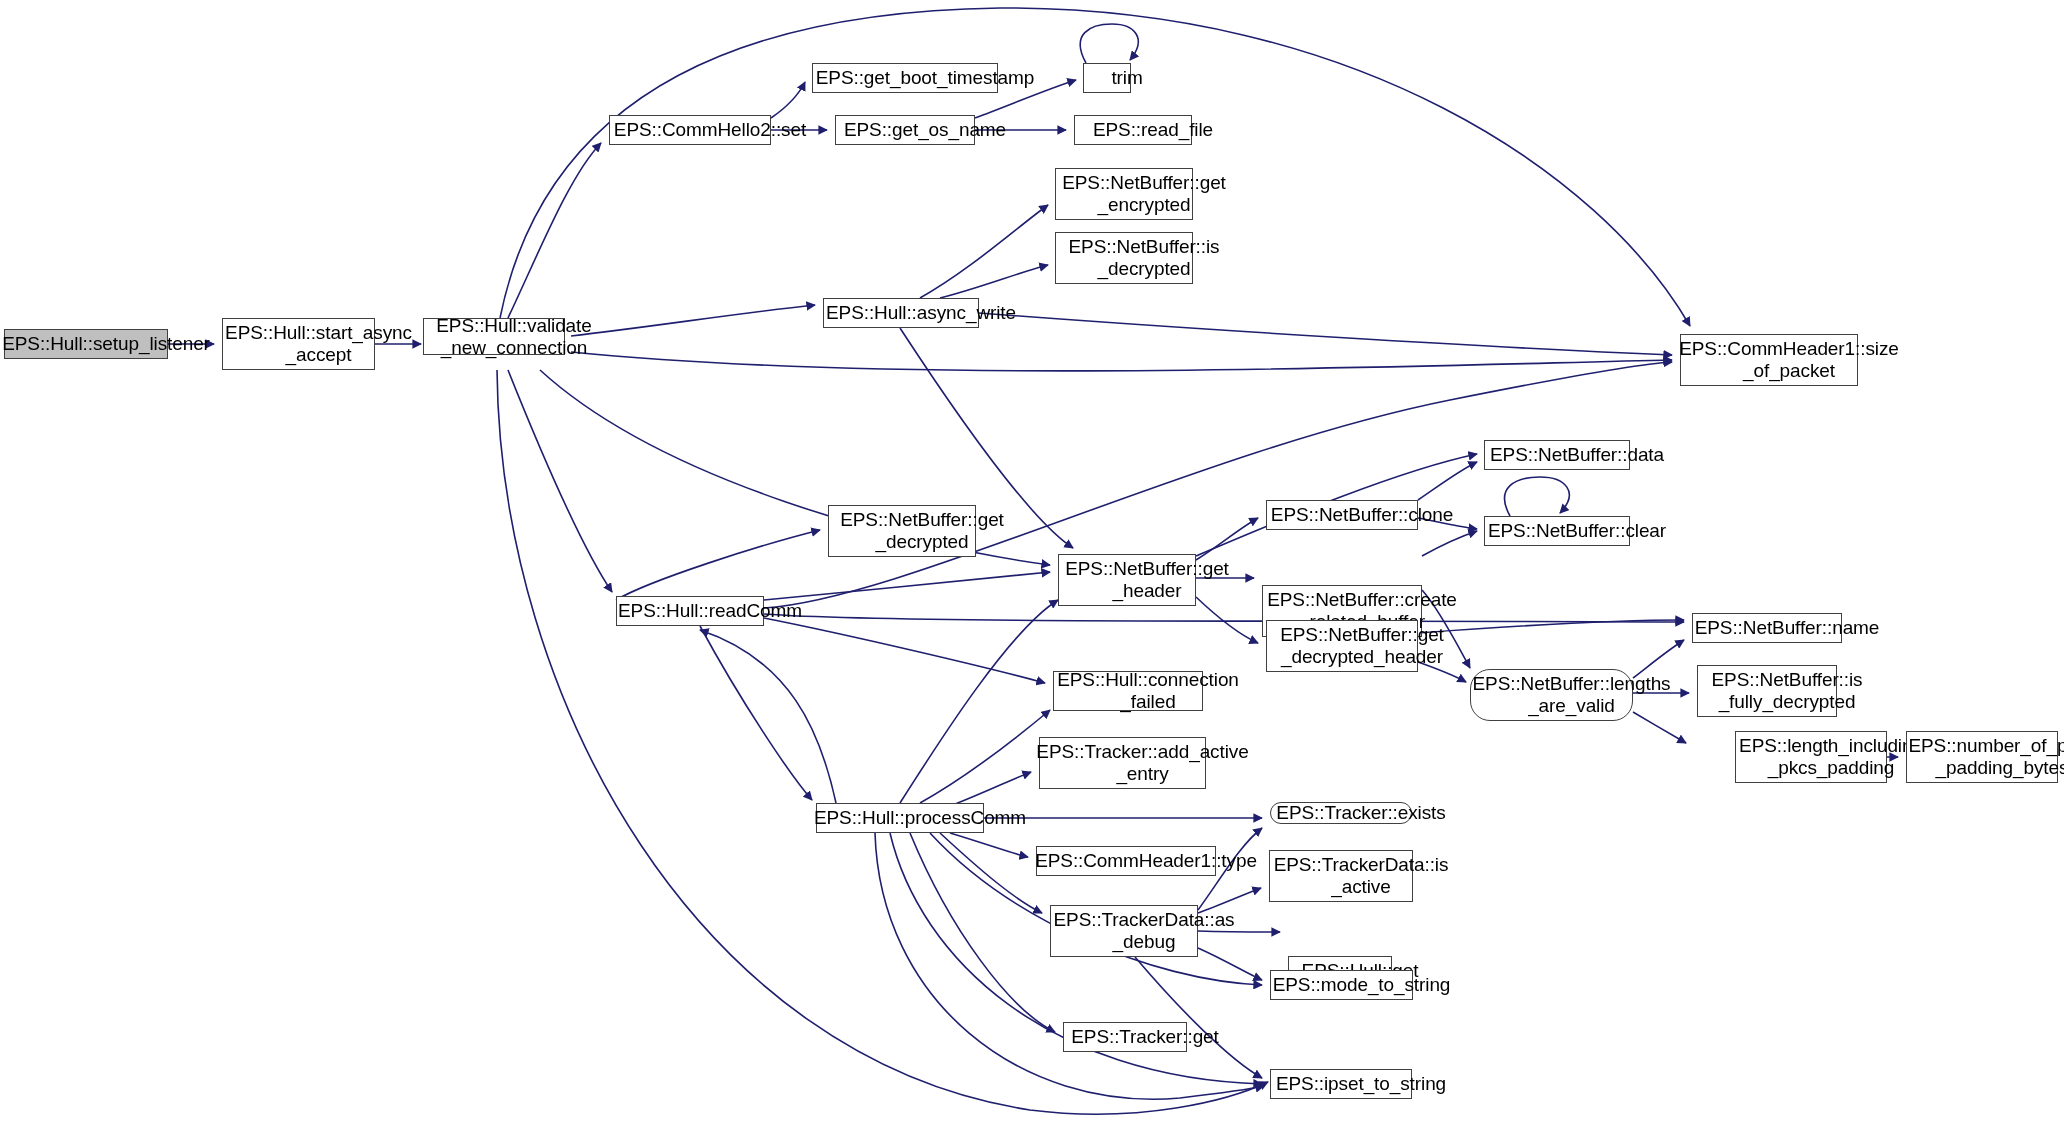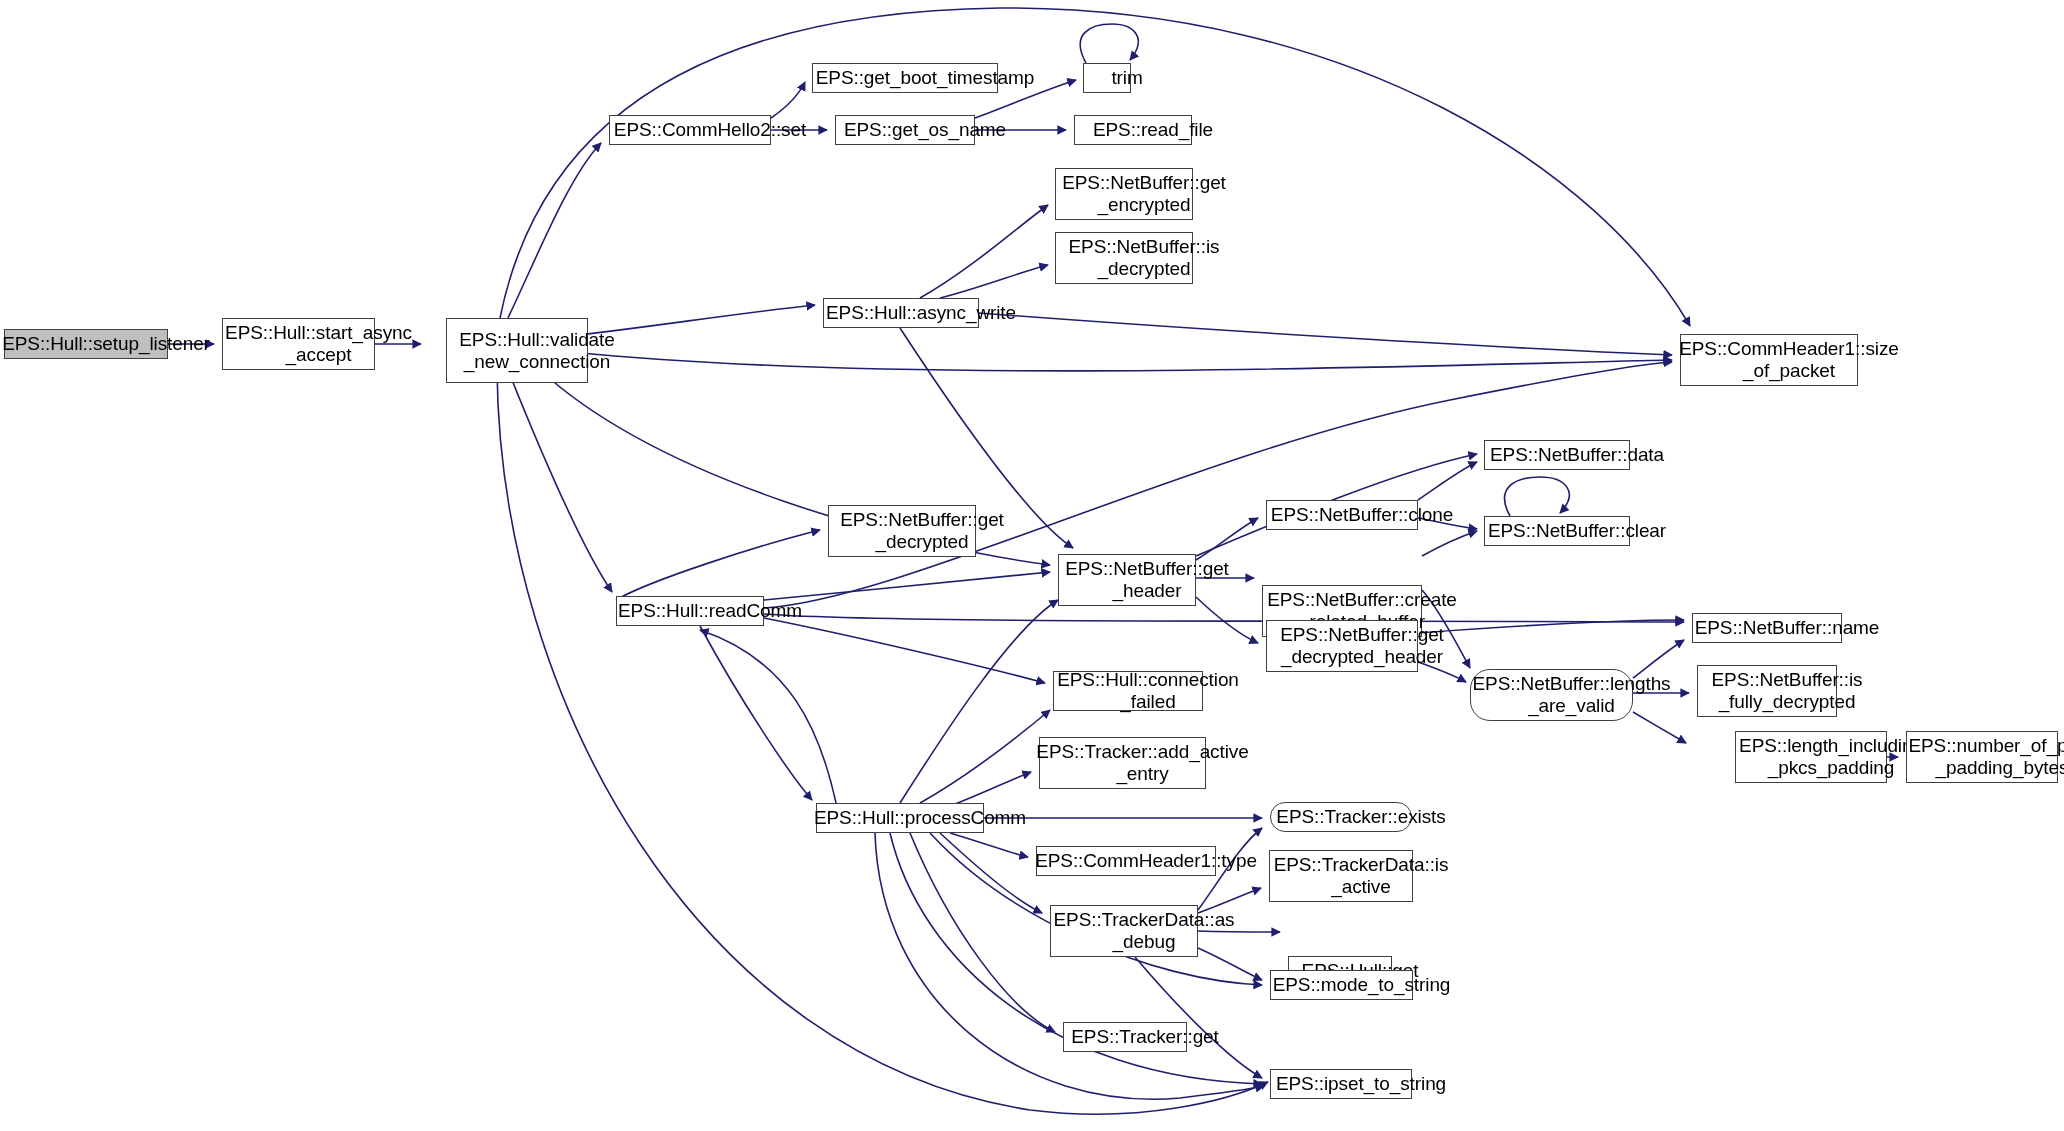--- a/index.html
+++ b/index.html
@@ -109,21 +109,21 @@
         <path d="M1198,913 C1220,905 1245,894 1261,888" fill="none" stroke="#1f1f6e" stroke-width="1.6" marker-end="url(#arrow)"></path>
         <path d="M1198,931 C1230,932 1260,932 1280,932" fill="none" stroke="#1f1f6e" stroke-width="1.6" marker-end="url(#arrow)"></path>
         <path d="M1198,948 C1225,960 1248,974 1262,980" fill="none" stroke="#1f1f6e" stroke-width="1.6" marker-end="url(#arrow)"></path>
         <path d="M1135,957 C1180,1010 1230,1060 1262,1078" fill="none" stroke="#1f1f6e" stroke-width="1.6" marker-end="url(#arrow)"></path>
       </g>
   </svg>
   <div id="nodes">
       <div class="node root" style="left: 4px; top: 329px; width: 164px; height: 30px;">EPS::Hull::setup_listener</div>
       <div class="node" style="left: 222px; top: 318px; width: 153px; height: 52px;">EPS::Hull::start_async
 _accept</div>
-      <div class="node" style="left: 446px; top: 318px; width: 142px; height: 65px;">EPS::Hull::validate
+      <div class="node" style="left: 423px; top: 318px; width: 142px; height: 37px;">EPS::Hull::validate
 _new_connection</div>
       <div class="node" style="left: 609px; top: 115px; width: 162px; height: 30px;">EPS::CommHello2::set</div>
       <div class="node" style="left: 812px; top: 63px; width: 186px; height: 30px;">EPS::get_boot_timestamp</div>
       <div class="node" style="left: 835px; top: 115px; width: 140px; height: 30px;">EPS::get_os_name</div>
       <div class="node" style="left: 1083px; top: 63px; width: 48px; height: 30px;">trim</div>
       <div class="node" style="left: 1074px; top: 115px; width: 118px; height: 30px;">EPS::read_file</div>
       <div class="node" style="left: 1055px; top: 168px; width: 138px; height: 52px;">EPS::NetBuffer::get
 _encrypted</div>
       <div class="node" style="left: 1055px; top: 232px; width: 138px; height: 52px;">EPS::NetBuffer::is
 _decrypted</div>
@@ -149,21 +149,21 @@
       <div class="node" style="left: 616px; top: 596px; width: 148px; height: 30px;">EPS::Hull::readComm</div>
       <div class="node" style="left: 1053px; top: 671px; width: 150px; height: 40px;">EPS::Hull::connection
 _failed</div>
       <div class="node" style="left: 1039px; top: 737px; width: 167px; height: 52px;">EPS::Tracker::add_active
 _entry</div>
       <div class="node" style="left: 1694px; top: 731px; width: 152px; height: 52px; margin-left: 41px;">EPS::length_including
 _pkcs_padding</div>
       <div class="node" style="left: 1906px; top: 731px; width: 152px; height: 52px;">EPS::number_of_pkcs
 _padding_bytes</div>
       <div class="node" style="left: 816px; top: 803px; width: 168px; height: 30px;">EPS::Hull::processComm</div>
-      <div class="node" style="left: 1270px; top: 802px; width: 142px; height: 30px; border-radius: 15px;">EPS::Tracker::exists</div>
+      <div class="node" style="left: 1270px; top: 802px; width: 142px; height: 22px; border-radius: 15px;">EPS::Tracker::exists</div>
       <div class="node" style="left: 1036px; top: 846px; width: 180px; height: 30px;">EPS::CommHeader1::type</div>
       <div class="node" style="left: 1269px; top: 850px; width: 144px; height: 52px;">EPS::TrackerData::is
 _active</div>
       <div class="node" style="left: 1050px; top: 905px; width: 148px; height: 52px;">EPS::TrackerData::as
 _debug</div>
       <div class="node" style="left: 1288px; top: 956px; width: 104px; height: 30px;">EPS::Hull::get</div>
       <div class="node" style="left: 1270px; top: 970px; width: 143px; height: 30px;">EPS::mode_to_string</div>
       <div class="node" style="left: 1063px; top: 1022px; width: 124px; height: 30px;">EPS::Tracker::get</div>
       <div class="node" style="left: 1270px; top: 1069px; width: 142px; height: 30px;">EPS::ipset_to_string</div>
     </div>

